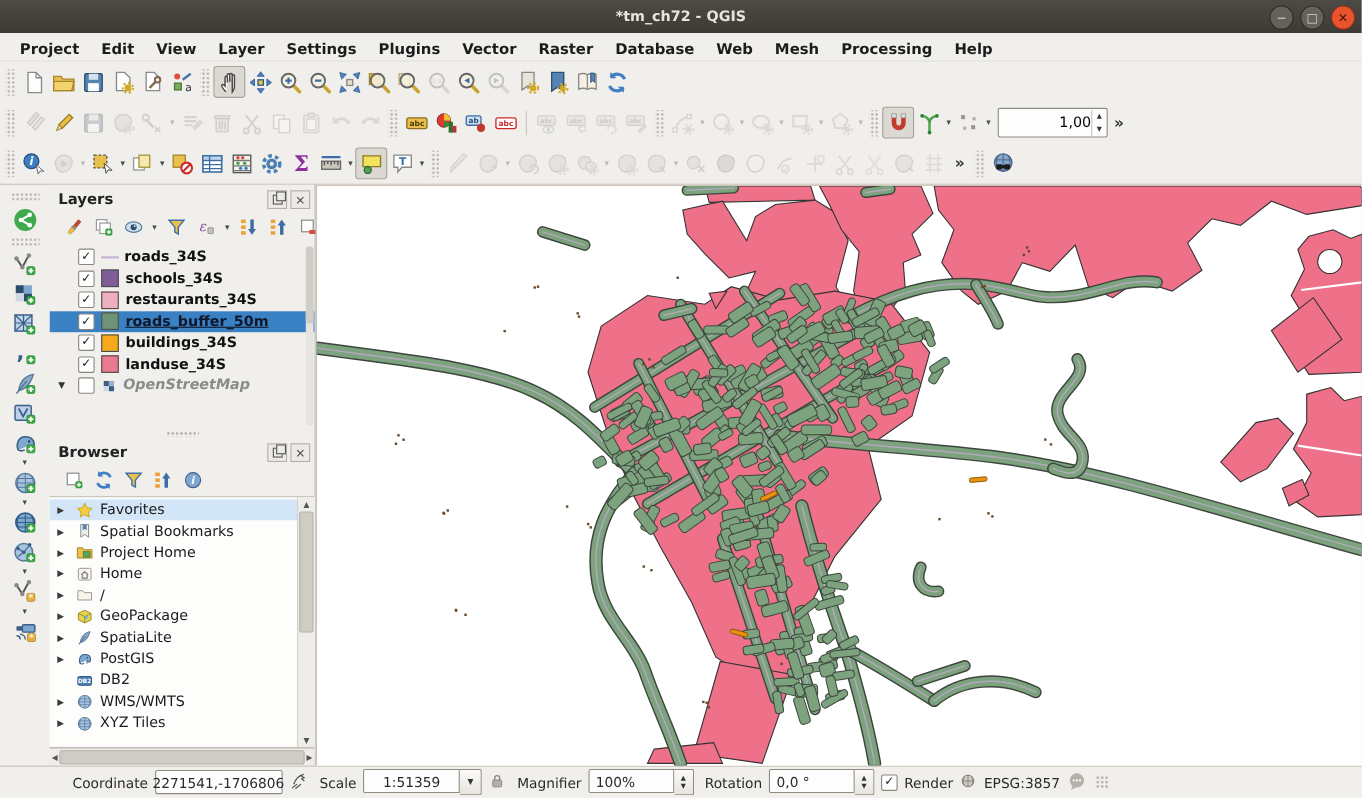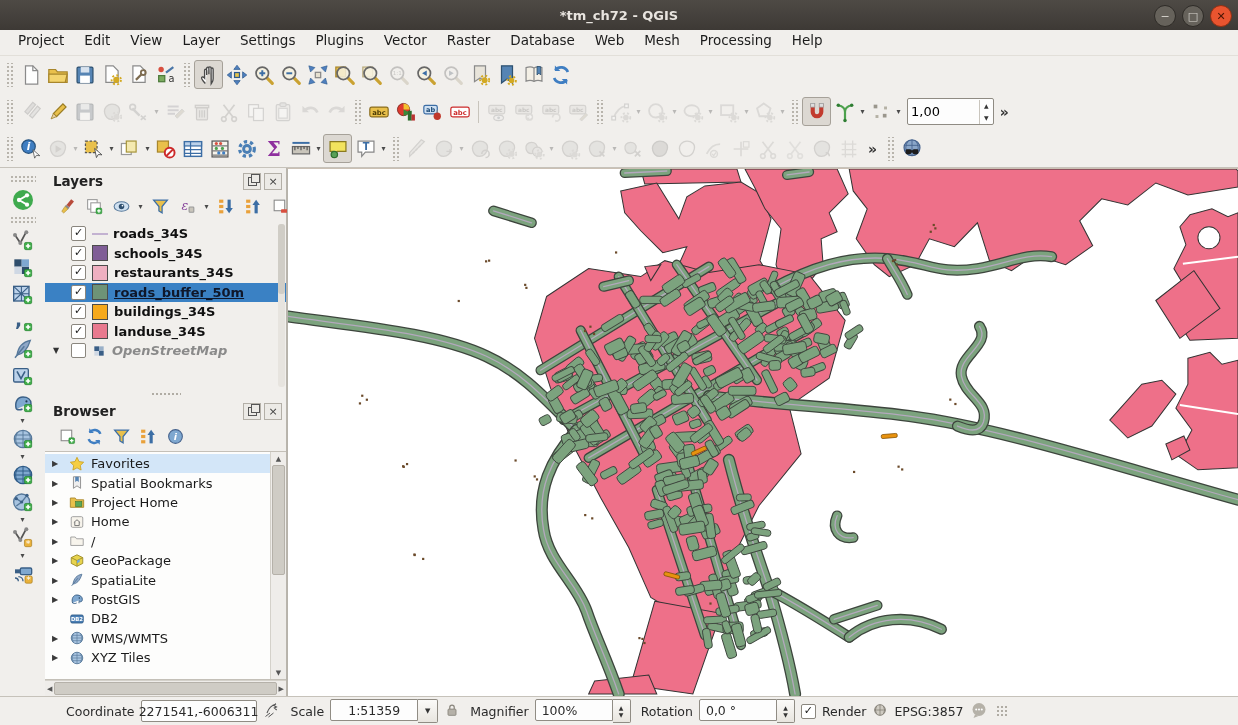--- a/index.html
+++ b/index.html
@@ -8,35 +8,35 @@
 
   
   #titlebar{height:30px;background:linear-gradient(#4e4a45,#3d3935);display:flex;align-items:center;position:relative;flex:none;}
   #title{position:absolute;left:0;right:0;text-align:center;color:#e8e4df;font-size:13px;font-weight:bold;}
   .winbtns{position:absolute;right:6px;top:5px;display:flex;gap:6px;}
   .wbtn{width:20px;height:20px;border-radius:50%;background:#66625b;border:1px solid #2e2b27;color:#d8d4cf;
     display:flex;align-items:center;justify-content:center;font-size:11px;line-height:1;}
   .wbtn.close{background:#e9542f;border-color:#8f3014;color:#4a1505;}
 
   
-  #menubar{height:25px;background:#f1efec;display:flex;align-items:flex-start;padding-left:8px;flex:none;border-bottom:1px solid #e2dfd9;}
+  #menubar{height:25px;background:#f1efec;display:flex;align-items:flex-end;padding-left:8px;flex:none;border-bottom:1px solid #e2dfd9;font-weight:bold;}
   .menu-item{padding:2px 10px;font-size:13.5px;color:#1c1c1c;}
 
   
   .toolbar{height:37px;display:flex;align-items:center;padding-left:2px;flex:none;}
   #tb3{border-bottom:1px solid #c6c2ba;}
   .tbtn{width:27px;height:27px;display:flex;align-items:center;justify-content:center;border-radius:3px;flex:none;}
   .tbtn.act{background:#dcd8d2;border:1px solid #a6a199;}
   .dis{opacity:.33;filter:grayscale(.75);}
   .chev{font-size:8px;color:#4a4a4a;width:9px;text-align:center;flex:none;}
   .handle{width:9px;height:24px;margin:0 3px;flex:none;
     background-image:radial-gradient(#b8b4ac 1px,transparent 1.2px);background-size:4px 4px;background-position:1px 2px;}
   .vsep{width:1px;height:22px;background:#c8c4bc;margin:0 5px;flex:none;}
   .spinbox{display:flex;align-items:center;height:25px;background:#fdfdfd;border:1px solid #8f8b83;border-radius:2px;margin-left:4px;}
-  .spinbox input{border:none;outline:none;width:68px;font-size:13px;padding:0 0 0 3px;background:transparent;font-family:inherit;}
+  .spinbox input{border:none;outline:none;width:68px;font-size:13px;padding:0 0 0 16px;background:transparent;font-family:inherit;text-align:right;}
   .spinarrows{display:flex;flex-direction:column;border-left:1px solid #c9c5bd;}
   .spinarrows span{font-size:6px;line-height:8px;padding:2px 4px;color:#333;}
   .overflow{font-size:14px;color:#333;margin:0 6px;font-weight:bold;}
 
   
   #main{flex:1;display:flex;min-height:0;}
   #dockstrip{width:45px;flex:none;display:flex;flex-direction:column;align-items:center;padding-top:4px;}
   .dhandle{width:26px;height:8px;margin:3px 0;flex:none;
     background-image:radial-gradient(#b8b4ac 1px,transparent 1.2px);background-size:4px 4px;}
 
@@ -2056,21 +2056,21 @@
           </g>
           <g transform="translate(600 268) rotate(-5)">
             <rect x="-8" y="-2" width="16" height="4" rx="1.5" fill="#e8920e" stroke="#7a4a00" stroke-width=".7"></rect>
           </g>
         </svg>
     </div>
   </div>
 
   <div id="statusbar">
     <span class="slabel" style="margin-left:60px">Coordinate</span>
-    <div class="sfield" style="width:102px">2271541,-6006311</div>
+    <div class="sfield" style="width:102px">2271541,-1706806</div>
     <span id="extentsIcon"><svg viewBox="0 0 18 18" width="18" height="18">
           <path d="M4 12C6 6 9 4 13 3l-2.5 1.2 3 1.8-2.2 1 2.4 2" fill="none" stroke="#555" stroke-width="1.1"></path>
           <path d="M2.5 15.5l4.5-3.5M5.5 16l5-4" stroke="#555"></path>
         </svg></span>
     <span class="slabel">Scale</span>
     <div class="scombo">
       <div class="sfield">1:51359</div>
       <div class="sdrop">▼</div>
     </div>
     <span id="lockIcon"><svg viewBox="0 0 18 18" width="16" height="16">

